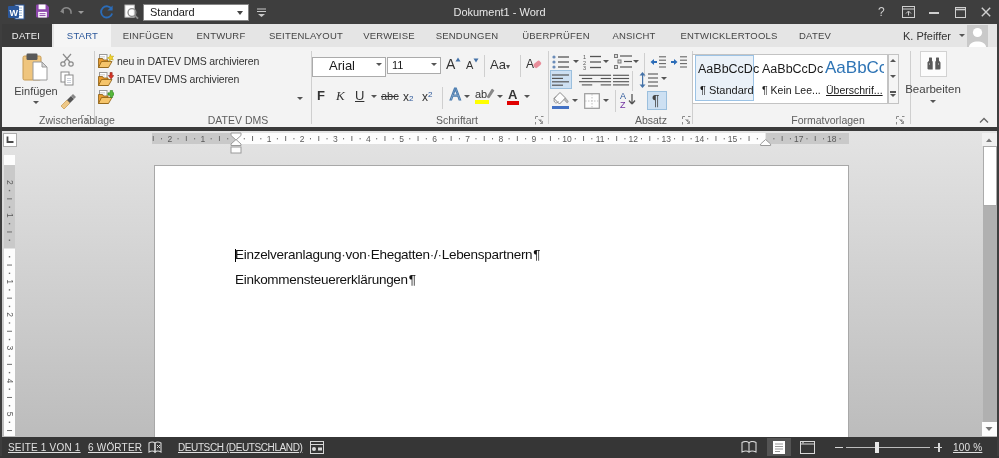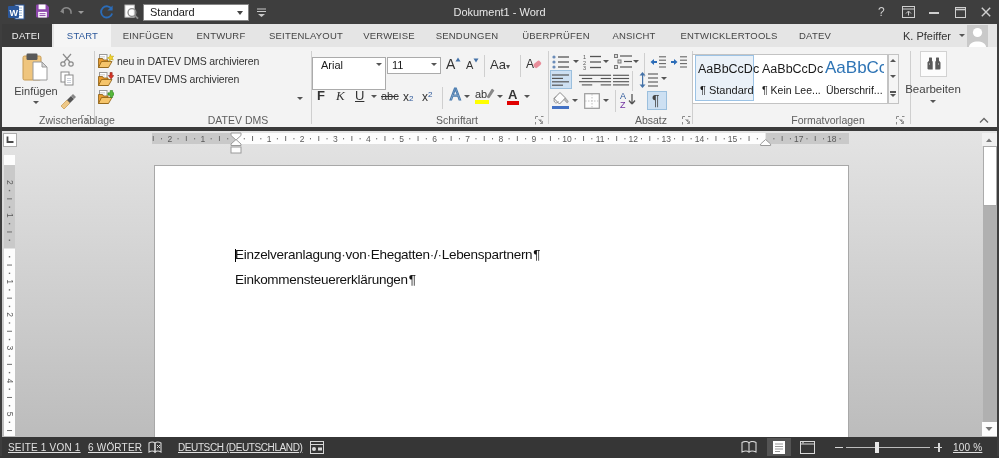--- a/index.html
+++ b/index.html
@@ -187,21 +187,21 @@
     <path d="M2 2.5 h5 M2 4 h5 M2 5.5 h4" stroke="#c9c9c9" stroke-width="0.7"></path>
     <path d="M0.5 4.5 h4 l1 1.5 h4.5 v7.5 h-9.5 z" fill="#e89b2f" stroke="#8a5d12" stroke-width="0.8"></path>
     <path d="M0.5 13.5 l3-6 h10.5 l-3.5 6 z" fill="#f5c46a" stroke="#8a5d12" stroke-width="0.8"></path>
     <path d="M12.2 0.5 h2.4 v2.3 h2.3 v2.4 h-2.3 v2.3 h-2.4 v-2.3 h-2.3 v-2.4 h2.3 z" fill="#57b93a" stroke="#1e6e10" stroke-width="0.5"></path>
   </svg>
   <div class="rsmall" style="left:117px;top:8px;">neu in DATEV DMS archivieren</div>
   <div class="rsmall" style="left:117px;top:26px;">in DATEV DMS archivieren</div>
   <div class="abs" style="left:297px;top:50px;width:0;height:0;border-left:3px solid transparent;border-right:3px solid transparent;border-top:3.5px solid #555;"></div>
   <div class="glabel" style="left:130px;width:144px;">DATEV DMS</div>
 
-  <div class="abs" style="left:312px;top:10px;width:74px;height:33px;background:#fff;border:1px solid #ababab;font-size:11px;color:#1a1a1a;line-height:15px;padding-left:8px;">Arial</div>
+  <div class="abs" style="left:312px;top:10px;width:74px;height:20px;background:#fff;border:1px solid #ababab;font-size:13px;color:#1a1a1a;line-height:15px;padding-left:16px;">Arial</div>
   <div class="abs" style="left:376px;top:16px;width:0;height:0;border-left:3px solid transparent;border-right:3px solid transparent;border-top:3.5px solid #555;"></div>
   <div class="abs" style="left:387px;top:10px;width:54px;height:17px;background:#fff;border:1px solid #ababab;font-size:11px;color:#1a1a1a;line-height:15px;padding-left:4px;">11</div>
   <div class="abs" style="left:431px;top:16px;width:0;height:0;border-left:3px solid transparent;border-right:3px solid transparent;border-top:3.5px solid #555;"></div>
   <div class="abs" style="left:446px;top:9px;font-size:14px;color:#333;">A</div>
   <svg class="abs" style="left:455px;top:10px;" width="6" height="5" viewBox="0 0 6 5">
       <path d="M3 0.5 l2.5 4 h-5 z" fill="#4472a8"></path>
     </svg>
   <div class="abs" style="left:466px;top:12px;font-size:11px;color:#333;">A</div>
   <svg class="abs" style="left:473px;top:11px;" width="6" height="5" viewBox="0 0 6 5">
       <path d="M3 4.5 l2.5-4 h-5 z" fill="#4472a8"></path>
@@ -372,21 +372,21 @@
       <path d="M3.5 3.5 l4 4 M7.5 5 v2.5 h-2.5" stroke="#8a8a8a" stroke-width="0.9" fill="none"></path>
   </svg>
 
   <div class="abs" style="left:692px;top:7px;width:196px;height:50px;background:#fff;border:1px solid #c3c3c3;"></div>
   <div class="abs" style="left:695px;top:8px;width:59px;height:46px;background:#eaf1f8;border:1px solid #9cc3e5;"></div>
   <div class="abs" style="left:698px;top:15px;font-size:12.5px;color:#1a1a1a;">AaBbCcDc</div>
   <div class="abs" style="left:700px;top:37px;font-size:11px;color:#1a1a1a;">¶ Standard</div>
   <div class="abs" style="left:762px;top:15px;font-size:12.5px;color:#1a1a1a;">AaBbCcDc</div>
   <div class="abs" style="left:762px;top:37px;font-size:10.5px;color:#1a1a1a;">¶ Kein Lee...</div>
   <div class="abs" style="left:825px;top:11px;font-size:17px;color:#2e74b5;width:59px;overflow:hidden;white-space:nowrap;">AaBbCc</div>
-  <div class="abs" style="left:826px;top:37px;font-size:10.5px;color:#1a1a1a;">Überschrif...</div>
+  <div class="abs" style="left:826px;top:37px;font-size:10.5px;color:#1a1a1a;text-decoration:underline;">Überschrif...</div>
   <div class="abs" style="left:888px;top:7px;width:11px;height:50px;background:#f5f5f5;border:1px solid #c3c3c3;"></div>
   <div class="abs" style="left:890px;top:12px;width:0;height:0;border-left:3px solid transparent;border-right:3px solid transparent;border-bottom:3.5px solid #555;"></div>
   <div class="abs" style="left:890px;top:28px;width:0;height:0;border-left:3px solid transparent;border-right:3px solid transparent;border-top:3.5px solid #555;"></div>
   <div class="abs" style="left:890px;top:44px;width:6px;height:1.5px;background:#555;"></div>
   <div class="abs" style="left:890px;top:47px;width:0;height:0;border-left:3px solid transparent;border-right:3px solid transparent;border-top:3.5px solid #555;"></div>
   <div class="glabel" style="left:720px;width:144px;">Formatvorlagen</div>
   <svg class="abs launcher" style="left:896px;top:69px;" viewBox="0 0 9 9">
     <path d="M0.5 3 V0.5 H3 M6 0.5 H8.5 M0.5 6 V8.5" stroke="#8a8a8a" fill="none"></path>
     <path d="M3.5 3.5 h3 v3 z" fill="#8a8a8a"></path>
       <path d="M3.5 3.5 l4 4 M7.5 5 v2.5 h-2.5" stroke="#8a8a8a" stroke-width="0.9" fill="none"></path>

